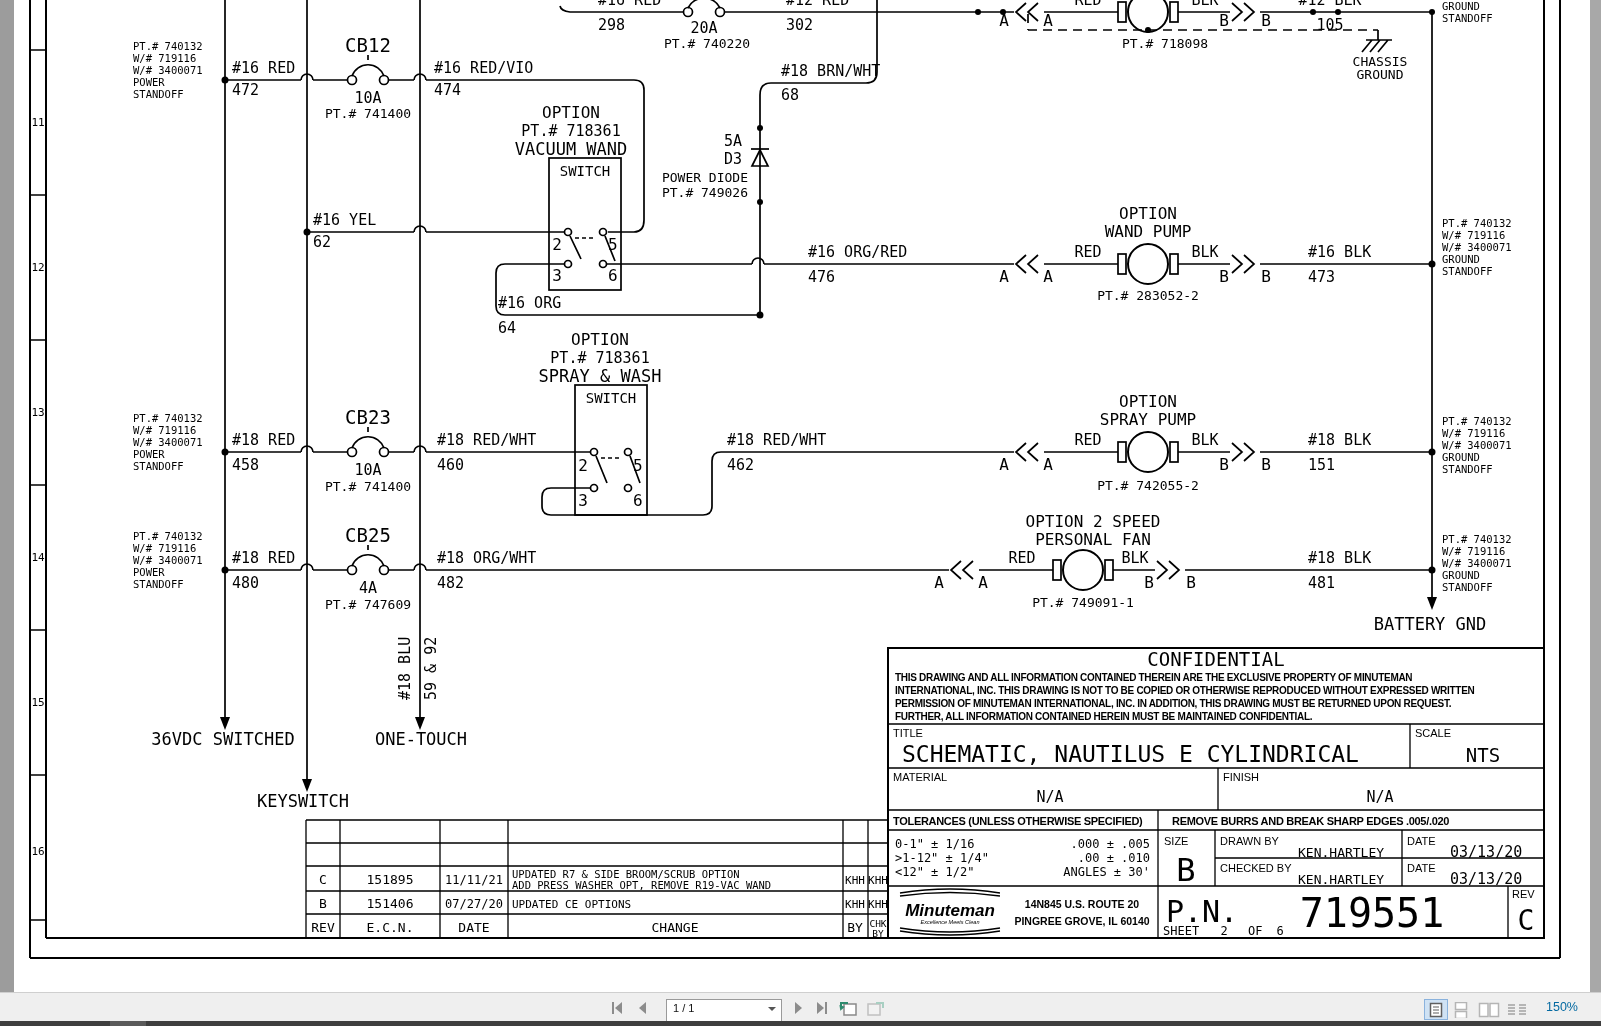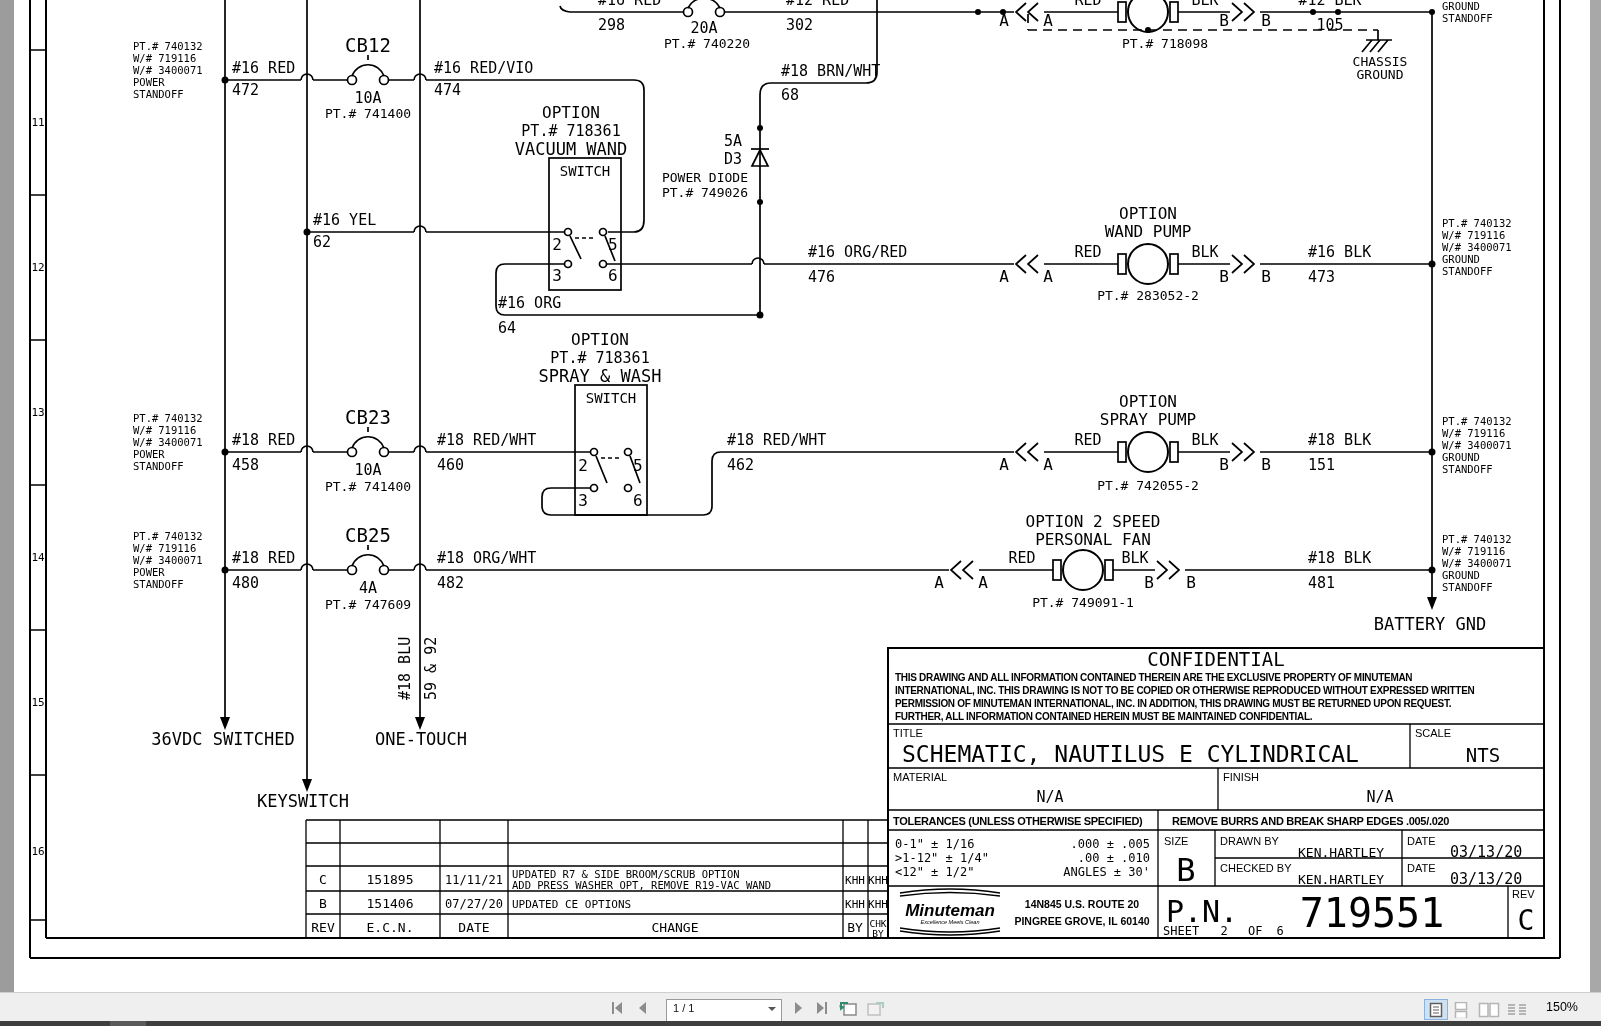--- a/index.html
+++ b/index.html
@@ -30,21 +30,21 @@
   #bottomstrip{position:absolute;left:0;top:1021px;width:1601px;height:5px;background:#3e3e3e;}
   #bottomstrip .seg{position:absolute;left:110px;top:0;width:36px;height:5px;background:#5a5a5a;}
   .navbtn{position:absolute;top:6px;width:18px;height:18px;cursor:default;}
   #pagebox{position:absolute;left:666px;top:6px;width:116px;height:31px;background:#fff;
            border:1px solid #9a9a9a;font-size:11px;color:#111;line-height:17px;padding-left:6px;
            box-sizing:border-box;}
   #pagebox .caret{position:absolute;right:5px;top:7px;width:0;height:0;
                   border-left:4px solid transparent;border-right:4px solid transparent;
                   border-top:4px solid #555;}
   .layicon{position:absolute;top:9px;}
-  #zoomlabel{position:absolute;left:1546px;top:7px;font-size:12.5px;color:#000000;}
+  #zoomlabel{position:absolute;left:1546px;top:7px;font-size:12.5px;color:#0369a1;}
   .selbg{position:absolute;left:1424px;top:6px;width:24px;height:21px;background:#cfe2f4;
          border:1px solid #8ab2dd;box-sizing:border-box;}
 </style>
 </head>
 <body>
 
 <div id="stage">
   <div id="page"></div>
   <div id="edge-right"></div>
 

